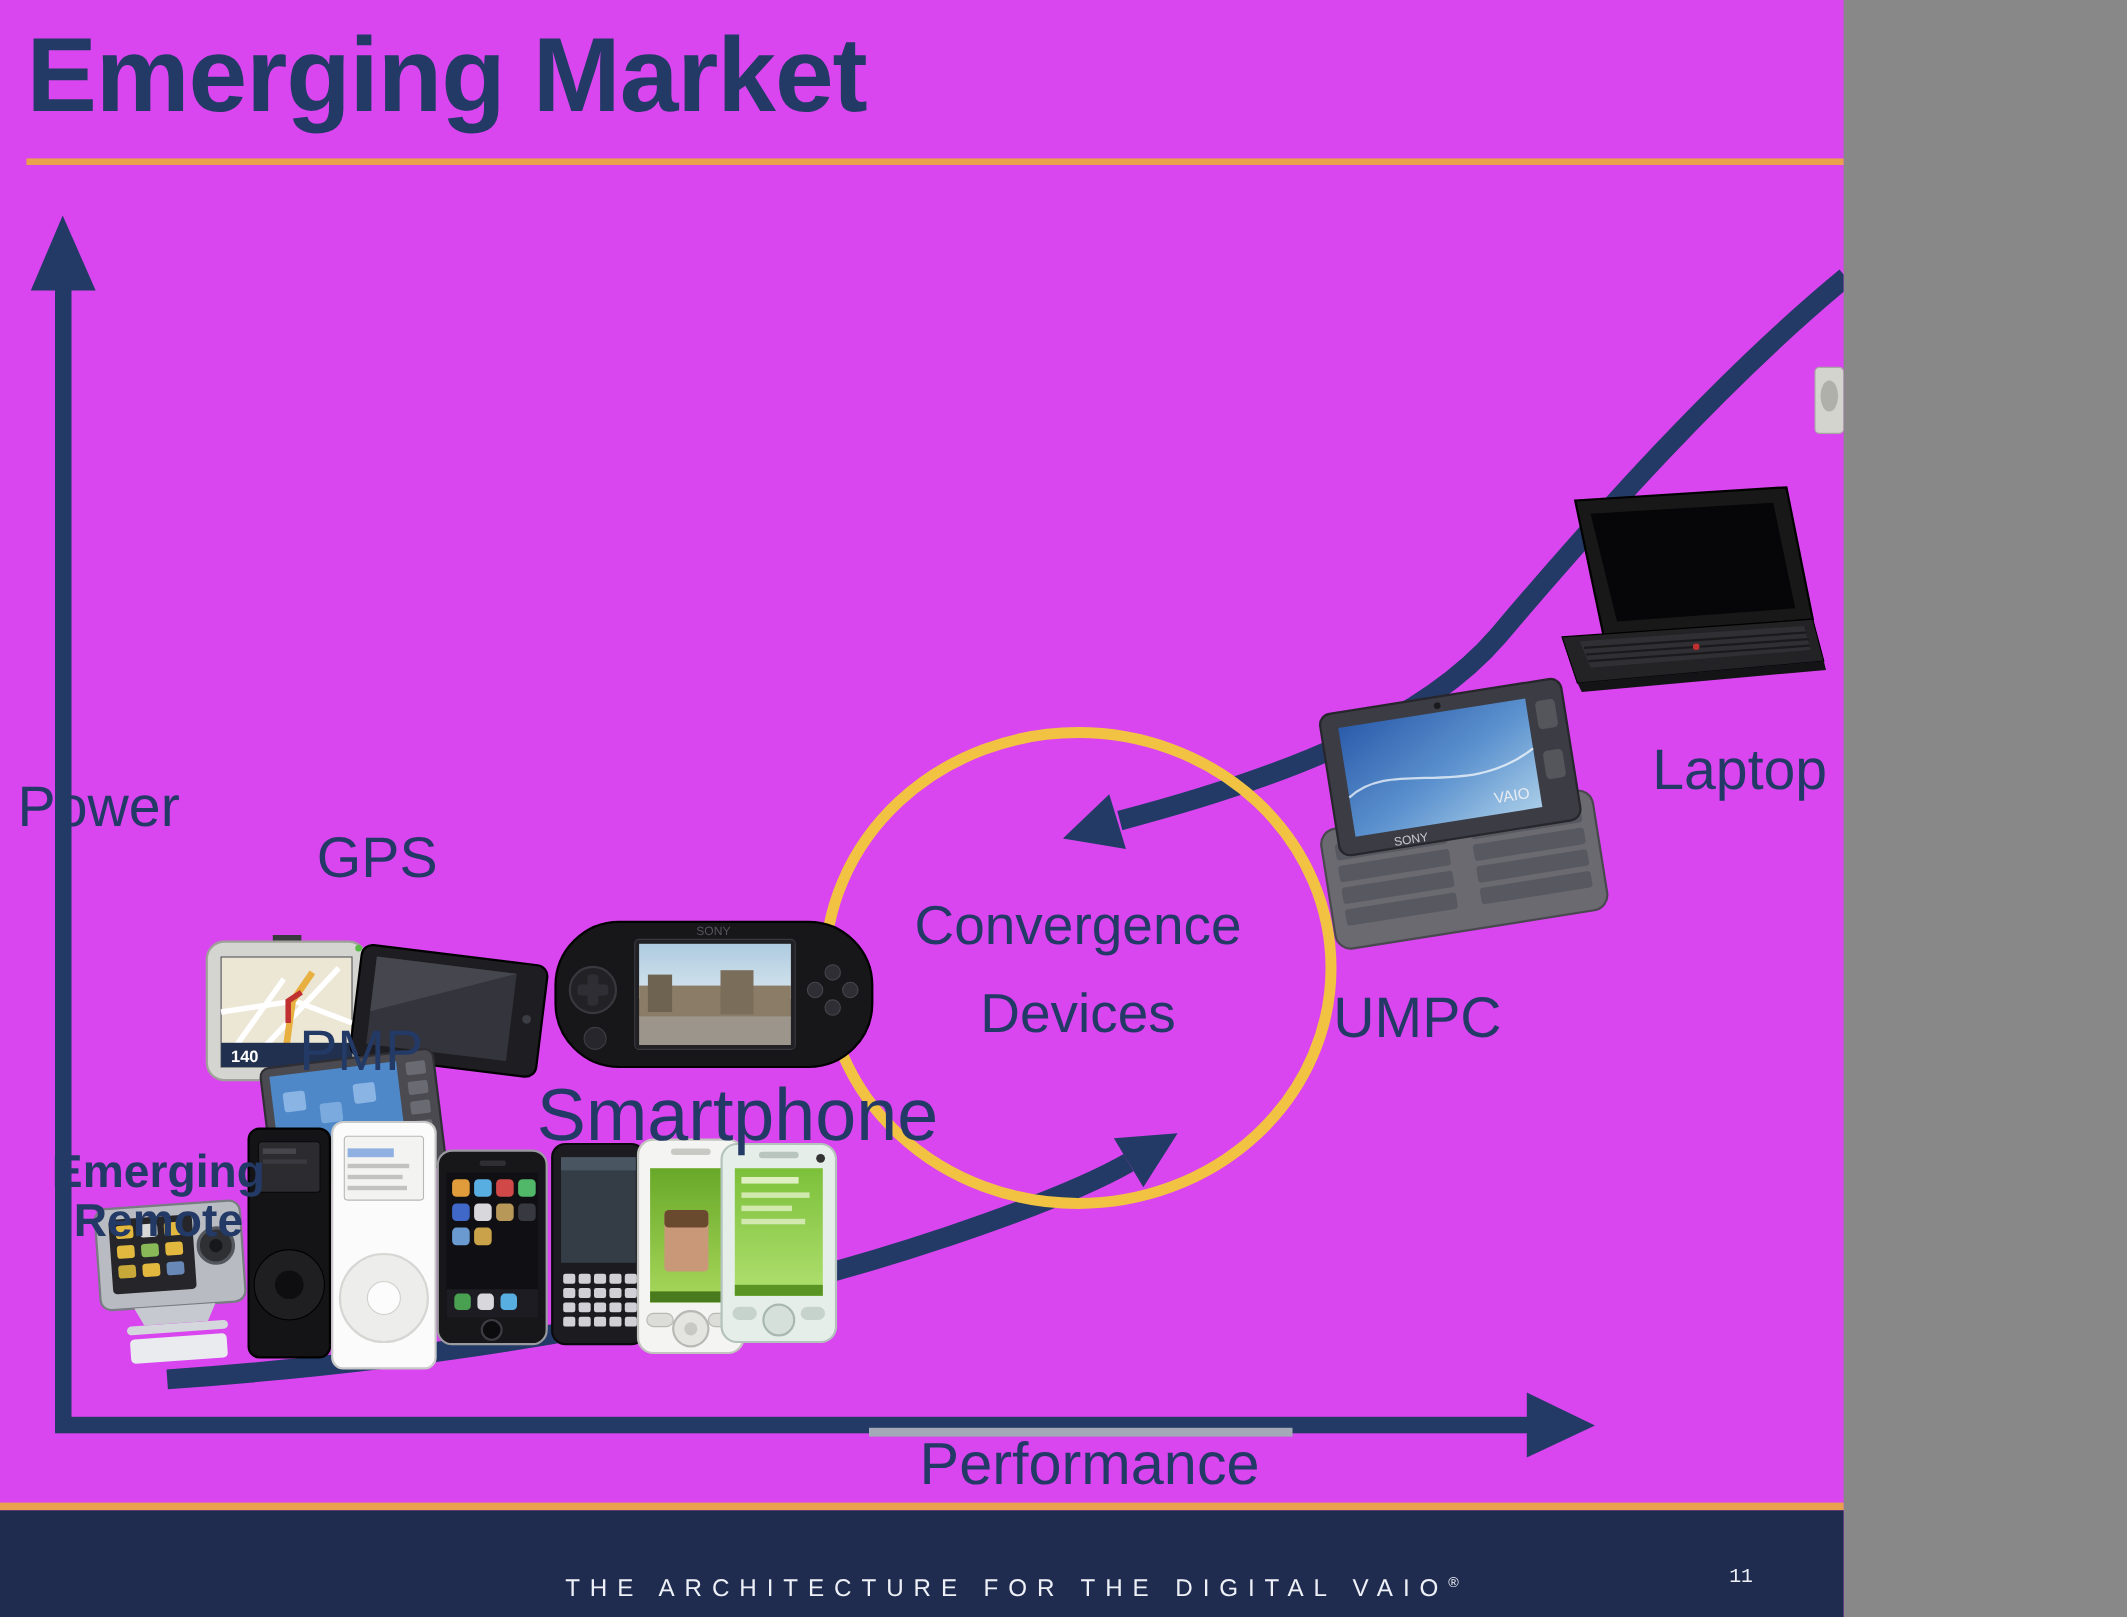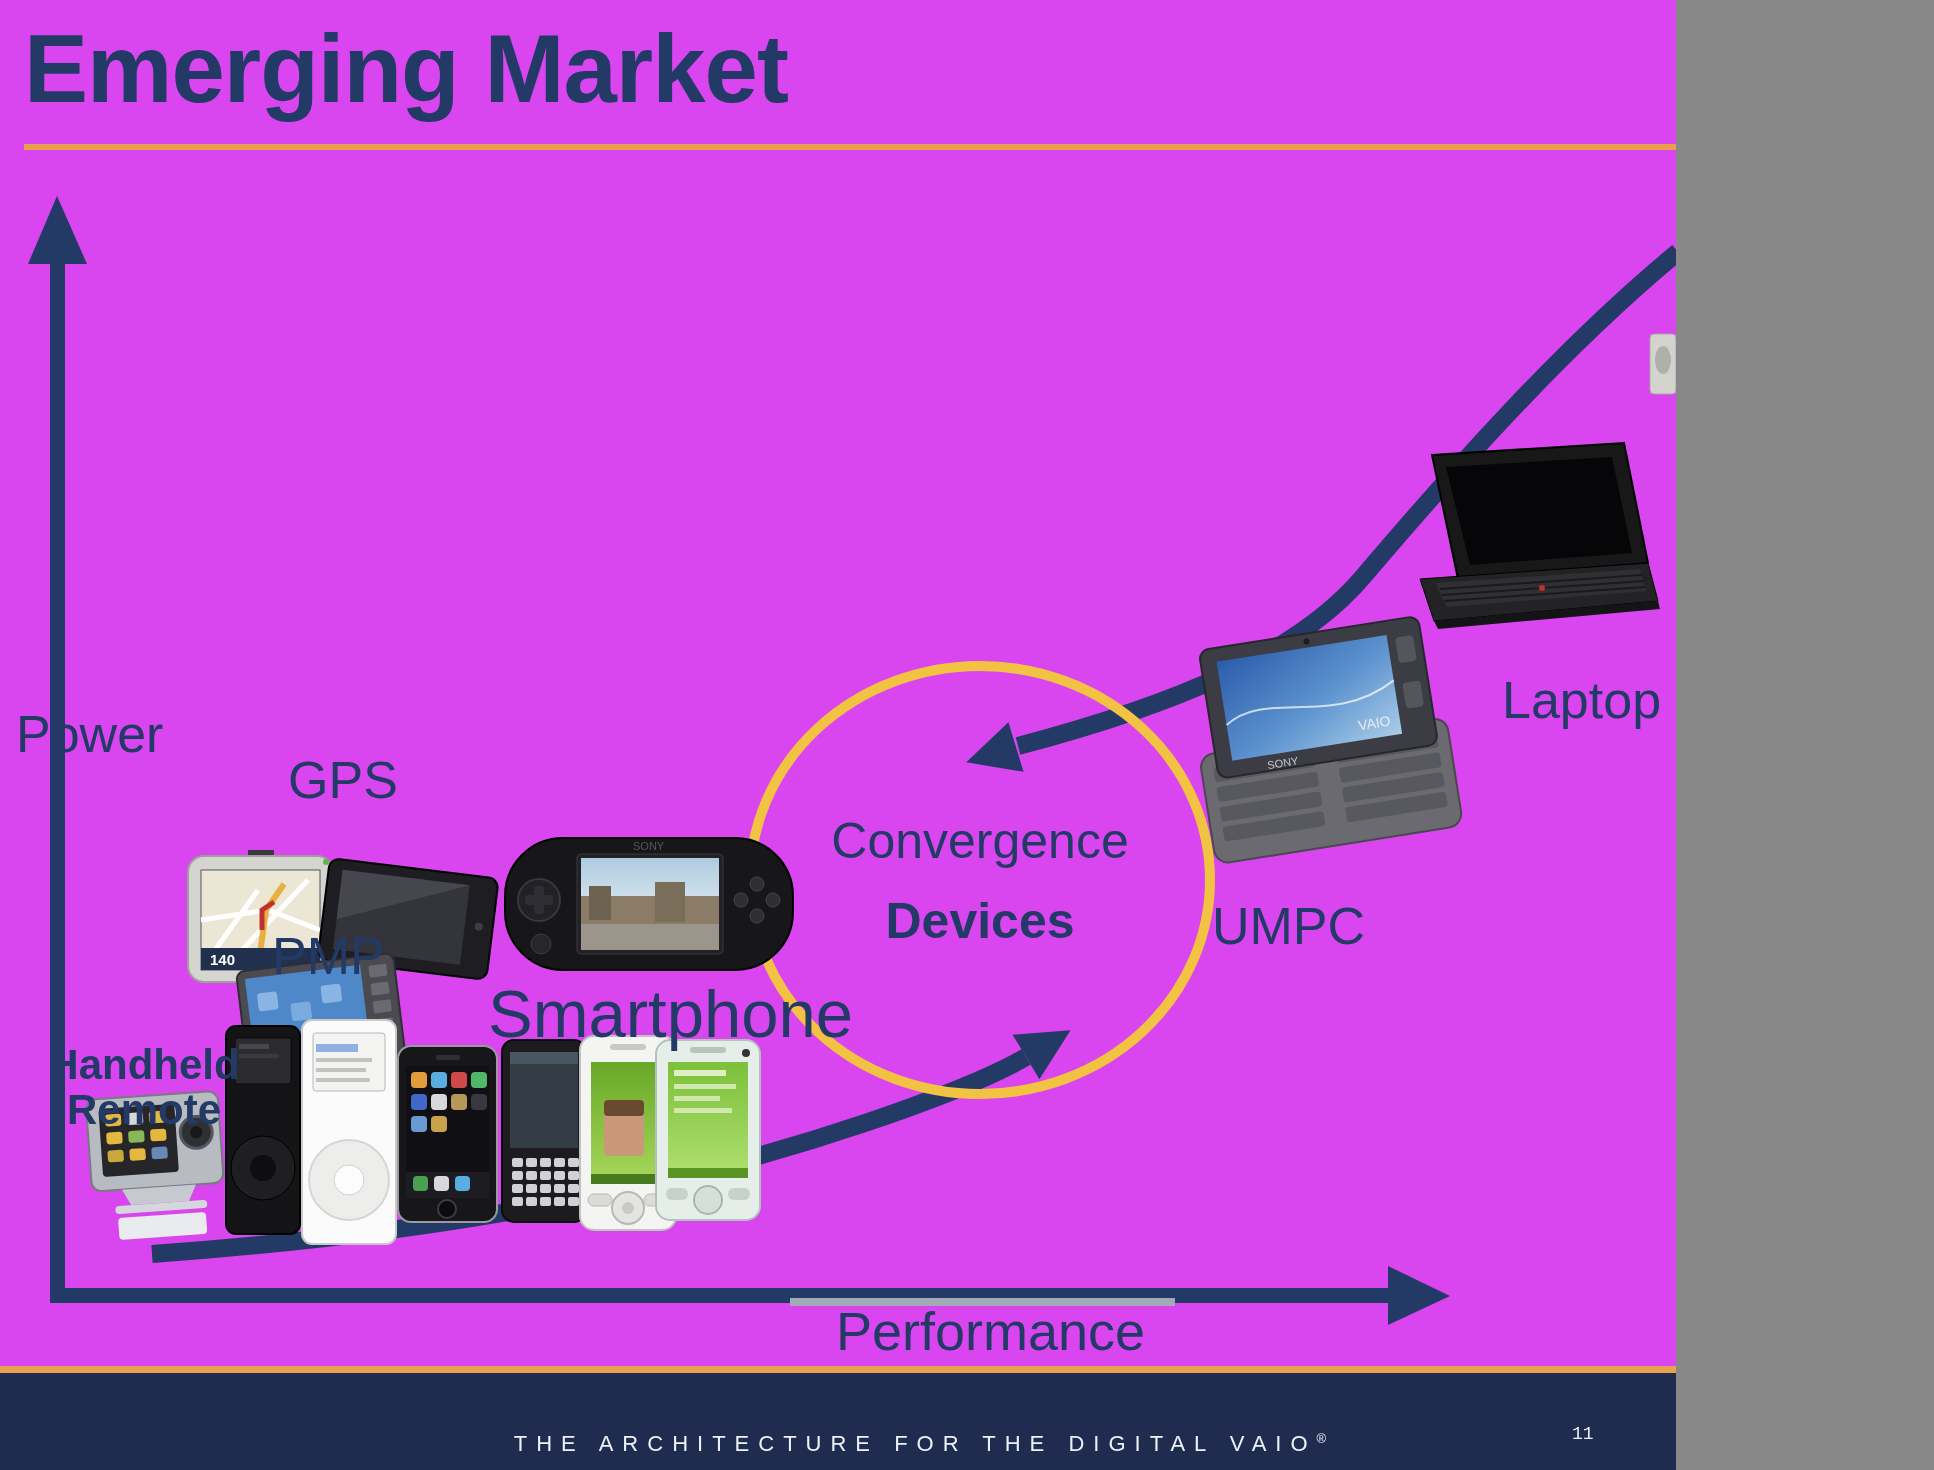--- a/index.html
+++ b/index.html
@@ -310,26 +310,26 @@
   </svg>
 
   <div class="lbl" style="left:16px;top:706px;font-size:52px;">Power</div>
   <div class="lbl" style="left:836px;top:1302px;font-size:54px;">Performance</div>
 
   <div class="lbl" style="left:288px;top:752px;">GPS</div>
   <div class="lbl center" style="left:455px;top:738px;width:290px;">
   </div>
   <div class="lbl" style="left:272px;top:928px;">PMP</div>
   <div class="lbl center" style="left:36px;top:1042px;width:216px;font-size:42px;font-weight:bold;">
-    <div>Handheld</div>
+    <div>Emerging</div>
     <div>Remote</div>
   </div>
   <div class="lbl" style="left:488px;top:978px;font-size:67px;">Smartphone</div>
   <div class="lbl center" style="left:820px;top:814px;width:320px;font-size:50px;">Convergence</div>
-  <div class="lbl center" style="left:820px;top:894px;width:320px;font-size:50px;font-weight:bold;">Devices</div>
+  <div class="lbl center" style="left:820px;top:894px;width:320px;font-size:50px;">Devices</div>
   <div class="lbl" style="left:1212px;top:898px;">UMPC</div>
   <div class="lbl" style="left:1502px;top:672px;">Laptop</div>
   <div class="lbl" style="left:1758px;top:408px;">PC</div>
 
   <div class="footer-line"></div>
   <div class="footer-bar"></div>
   <div class="tagline"><span>THE ARCHITECTURE FOR THE DIGITAL VAIO</span><sup>®</sup></div>
   <div class="page-num">11</div>
   <div class="arm-logo"><span>ARM</span><sup>®</sup></div>
 

